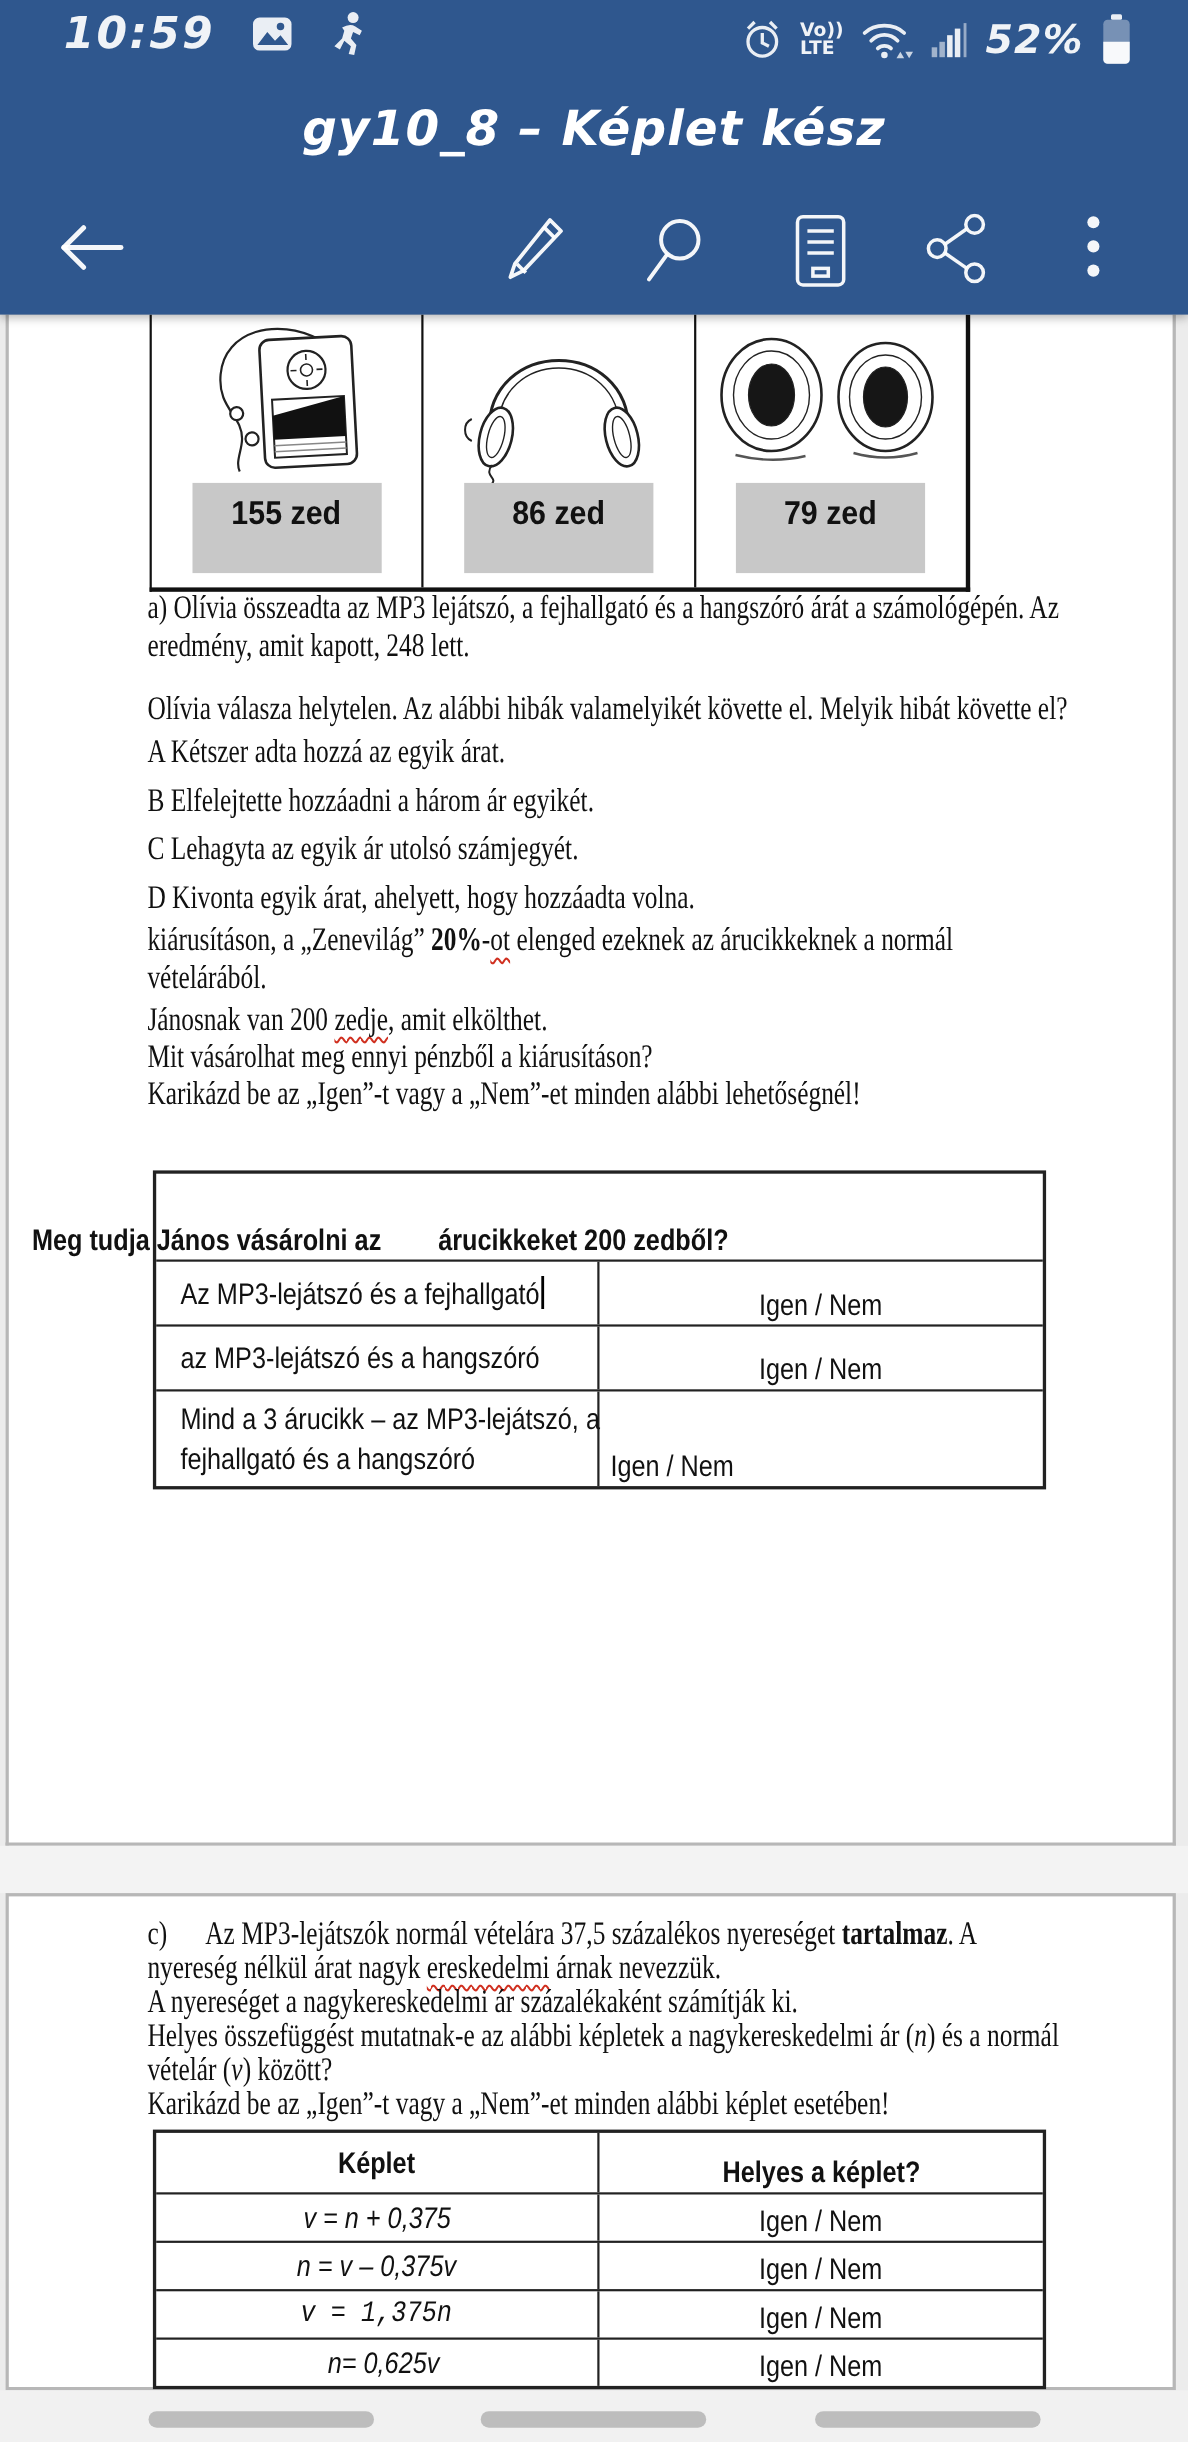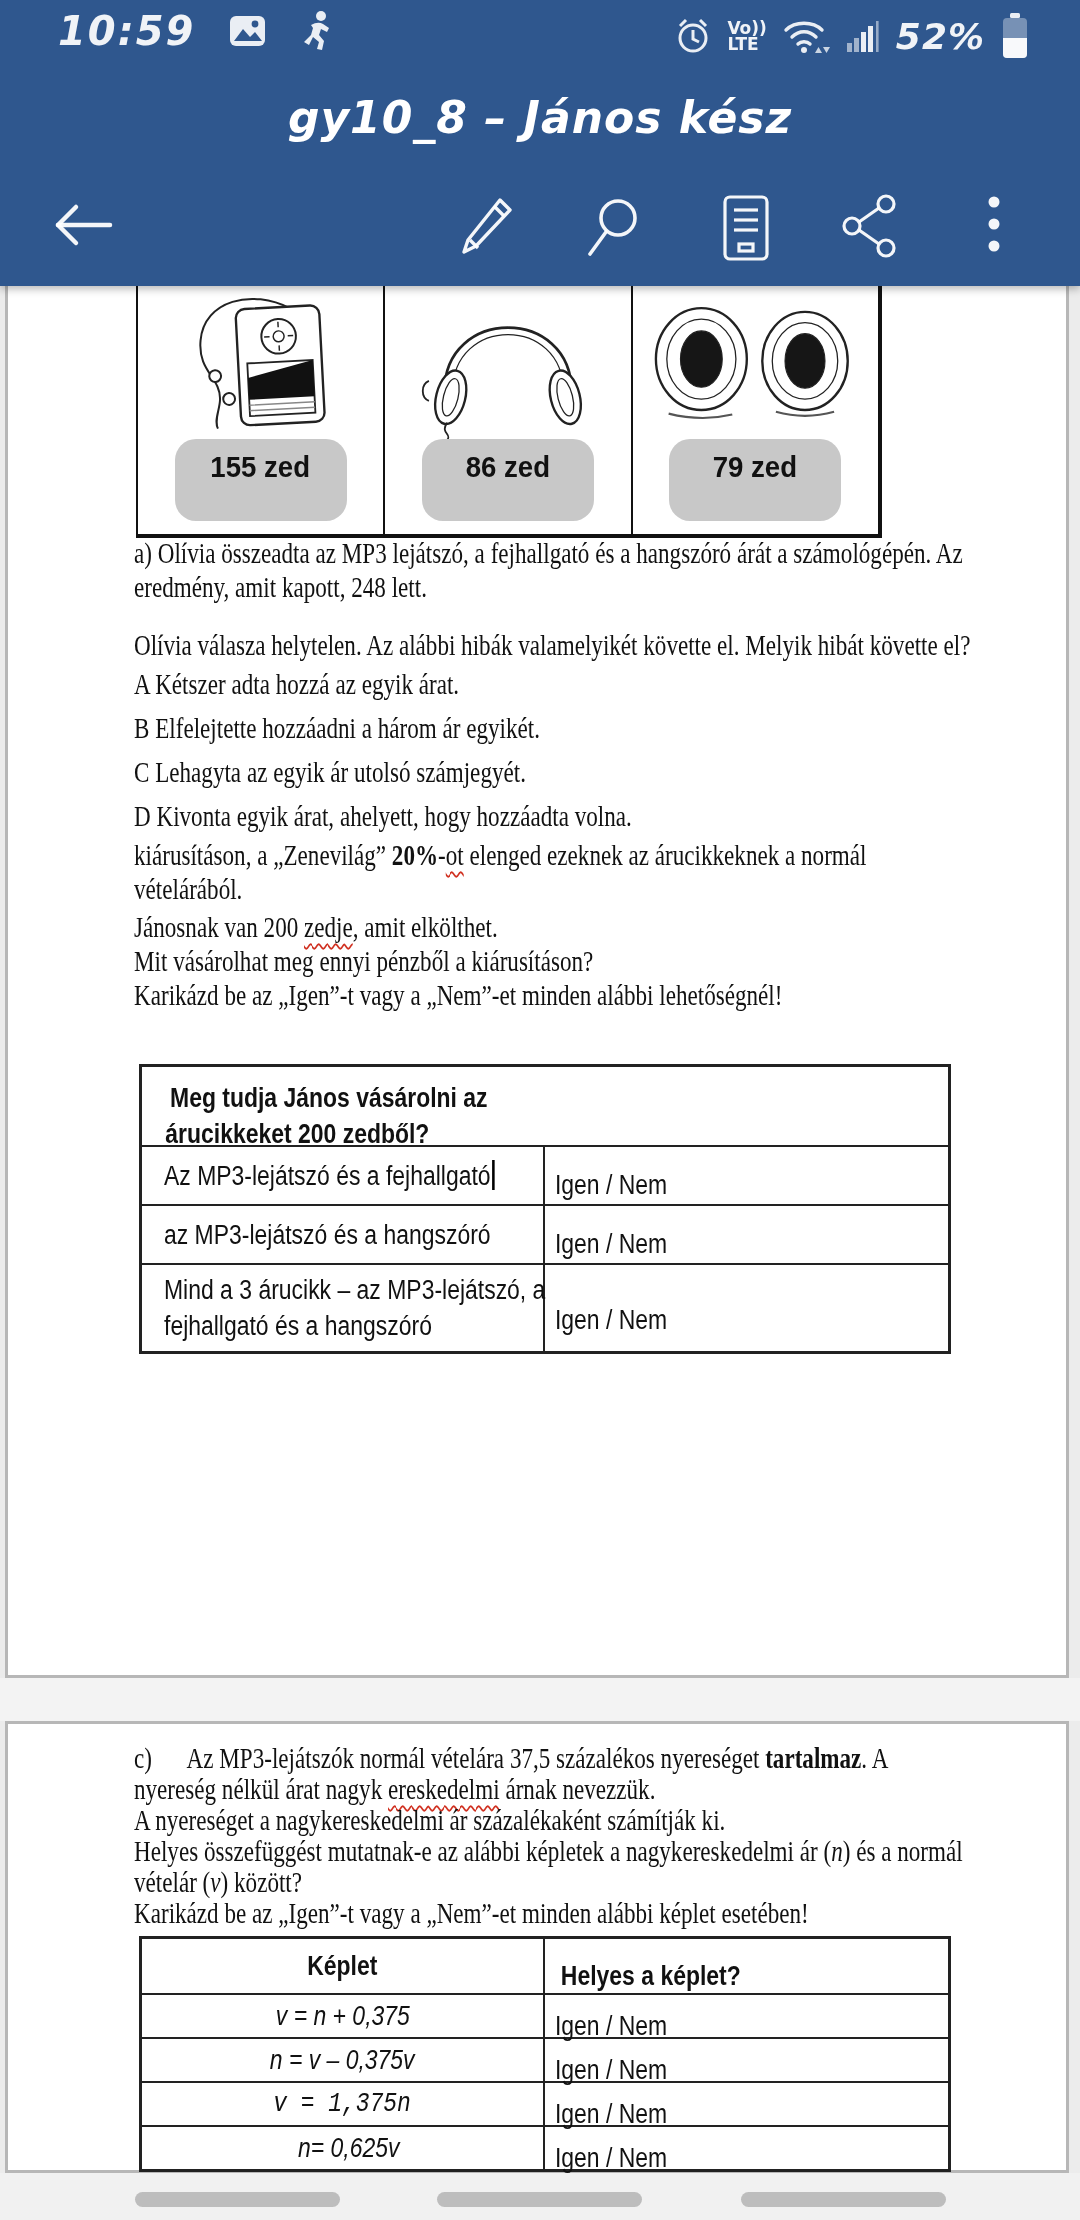--- a/index.html
+++ b/index.html
@@ -26,21 +26,21 @@
   .page2{top:1721px;height:452px;}
   .pagegap{position:absolute;top:1678px;left:0;width:1080px;height:43px;background:#f3f3f3;}
 
   
   .ptable{position:absolute;top:0;left:128px;width:746px;height:252px;display:flex;
           border-left:2px solid #111;border-right:4px solid #111;border-bottom:4px solid #111;box-sizing:border-box;}
   .pcell{flex:1;position:relative;border-right:2px solid #111;}
   .pcell:last-child{border-right:none;}
   .pimg{position:absolute;top:4px;left:50%;transform:translateX(-50%);}
   .pricebox{position:absolute;bottom:13px;left:50%;transform:translateX(-50%);
-            width:172px;height:82px;background:#c8c8c8;text-align:center;border-radius:21px;}
+            width:172px;height:82px;background:#c8c8c8;text-align:center;}
   .pricebox span{display:inline-block;margin-top:11px;font:700 30px "Liberation Sans",sans-serif;
                  transform:scaleX(.92);color:#111;}
 
   
   .textblock{position:absolute;left:126px;top:250px;width:920px;font-size:30px;}
   .textblock2{position:absolute;left:126px;top:18px;width:920px;font-size:30px;}
   .dline{height:34px;line-height:34px;white-space:nowrap;}
   .dline2{height:31px;line-height:31px;white-space:nowrap;}
   .opt{height:44px;line-height:44px;white-space:nowrap;}
   .sq{display:inline-block;transform:scaleX(.77);transform-origin:0 60%;white-space:nowrap;}
@@ -49,21 +49,21 @@
   .st-r{text-decoration:underline wavy #d03020 2px;text-underline-offset:6px;}
 
   
   .qtable{position:absolute;left:131px;width:812px;border:3px solid #222;box-sizing:border-box;
           font-family:"Liberation Sans",sans-serif;font-size:27px;background:#fff;}
   .t1{top:778px;} .t2{top:212px;}
   .trow{display:flex;border-top:2px solid #222;}
   .trow:first-child{border-top:none;}
   .tcl{width:50%;border-right:2px solid #222;display:flex;flex-direction:column;justify-content:center;
        padding-left:22px;box-sizing:border-box;}
-  .tcr{width:50%;display:flex;flex-direction:column;justify-content:center;align-items:flex-start;text-align:center;margin-top:19px;}
+  .tcr{width:50%;display:flex;flex-direction:row;justify-content:center;align-items:flex-end;text-align:center;}
   .thead .tcl{align-items:center;padding-left:0;font-weight:700;}
   .thead .tcr{font-weight:700;}
   .sql{display:inline-block;transform:scaleX(.85);transform-origin:0 50%;white-space:nowrap;line-height:36px;}
   .sqc{display:inline-block;transform:scaleX(.85);transform-origin:50% 50%;white-space:nowrap;line-height:36px;}
   .frm{font-style:italic;}
   .caret{display:inline-block;width:3px;height:30px;background:#000;vertical-align:-5px;margin-left:2px;}
   .h78{height:78px;} .h57{height:57px;} .h86{height:86px;} .h54{height:54px;} .h42{height:42px;}
 
   
   .navbar{position:absolute;top:2173px;left:0;width:1080px;height:47px;background:#f1f1f1;}
@@ -133,21 +133,21 @@
       <span class="sb-pct">52%</span>
       <span>
         <svg width="30" height="48" viewBox="0 0 30 48">
           <rect x="10" y="1" width="10" height="5" rx="1.5" fill="rgba(255,255,255,.9)"></rect>
           <rect x="3" y="6" width="24" height="40" rx="4" fill="rgba(255,255,255,.35)"></rect>
           <path d="M3 26 h24 v16 a4 4 0 0 1 -4 4 h-16 a4 4 0 0 1 -4 -4 z" fill="rgba(255,255,255,.95)"></path>
         </svg>
       </span>
     </div>
 
-    <div class="doc-title">gy10_8 – János kész</div>
+    <div class="doc-title">gy10_8 – Képlet kész</div>
 
     <div class="toolbar">
       <span class="tb" style="left:46px;">
         <svg width="74" height="62" viewBox="0 0 74 62" fill="none" stroke="rgba(255,255,255,.95)" stroke-width="4.5" stroke-linecap="round" stroke-linejoin="round">
           <path d="M64 31 H12"></path>
             <path d="M30 13 L12 31 L30 49"></path>
         </svg>
       </span>
       <span class="tb" style="left:454px;">
         <svg width="62" height="66" viewBox="0 0 62 66" fill="none" stroke="rgba(255,255,255,.95)" stroke-width="3.4" stroke-linejoin="round">

